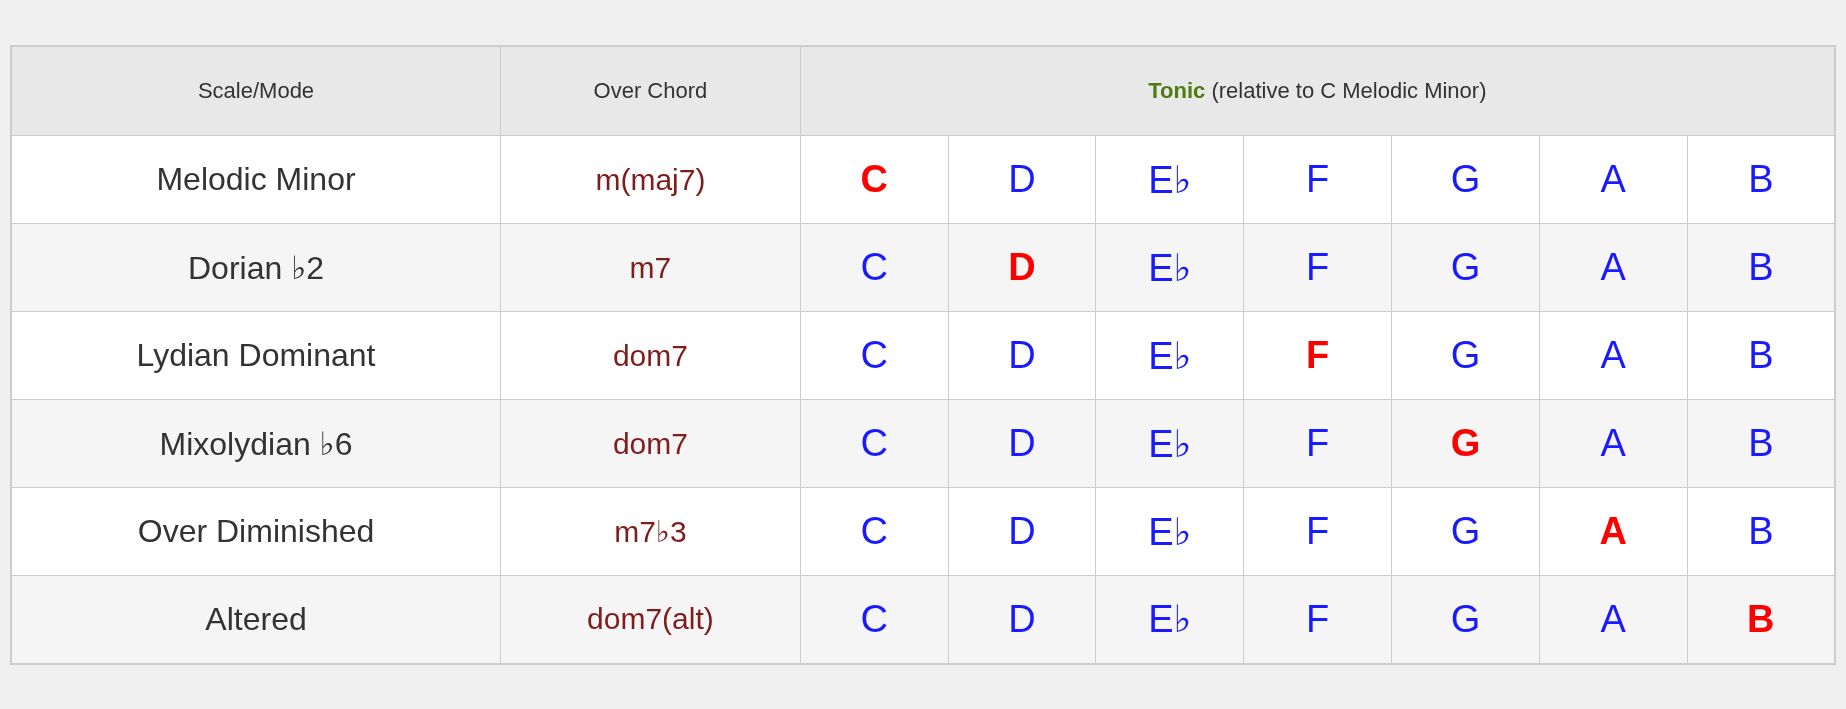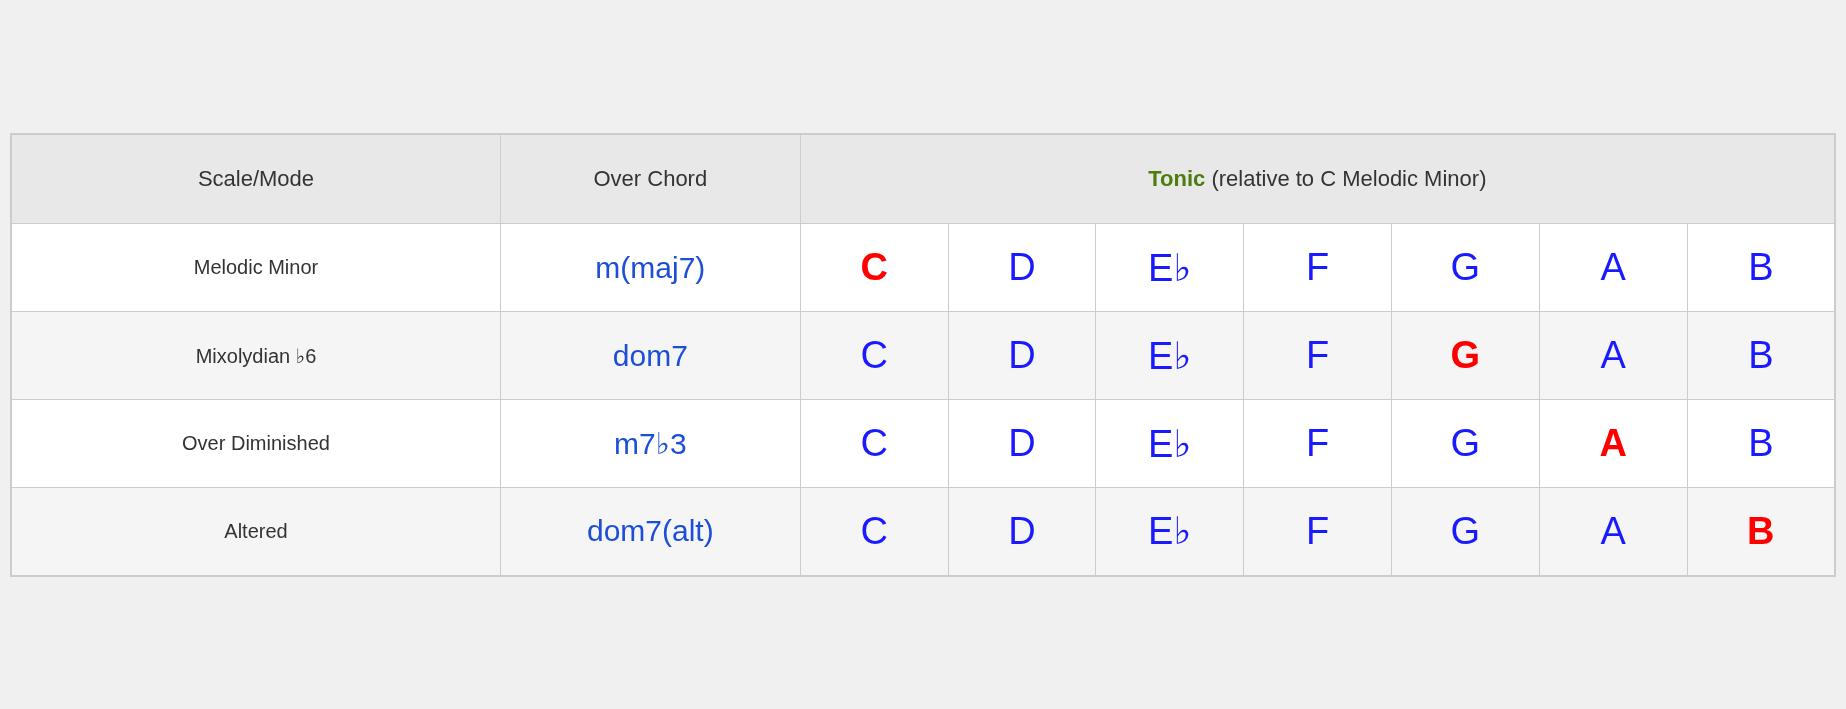--- a/index.html
+++ b/index.html
@@ -49,28 +49,28 @@
     tbody tr {
       height: 88px;
     }
     tbody tr:nth-child(even) {
       background: #f5f5f5;
     }
     tbody tr:nth-child(odd) {
       background: #ffffff;
     }
     td.scale-mode {
-      font-size: 20px;
+      font-size: 32px;
       color: #333;
       width: 490px;
       padding: 0 20px;
     }
     td.over-chord {
       font-size: 30px;
-      color: #1d4ed8;
+      color: #7f1d1d;
       width: 300px;
     }
     td.note {
       font-size: 38px;
       color: #1a1aff;
       width: 148px;
     }
     td.note.tonic {
       color: red;
       font-weight: bold;
@@ -100,20 +100,42 @@
           <td class="over-chord">m(maj7)</td>
           <td class="note tonic">C</td>
           <td class="note">D</td>
           <td class="note">E♭</td>
           <td class="note">F</td>
           <td class="note">G</td>
           <td class="note">A</td>
           <td class="note">B</td>
         </tr>
         <tr>
+          <td class="scale-mode">Dorian ♭2</td>
+          <td class="over-chord">m7</td>
+          <td class="note">C</td>
+          <td class="note tonic">D</td>
+          <td class="note">E♭</td>
+          <td class="note">F</td>
+          <td class="note">G</td>
+          <td class="note">A</td>
+          <td class="note">B</td>
+        </tr>
+        <tr>
+          <td class="scale-mode">Lydian Dominant</td>
+          <td class="over-chord">dom7</td>
+          <td class="note">C</td>
+          <td class="note">D</td>
+          <td class="note">E♭</td>
+          <td class="note tonic">F</td>
+          <td class="note">G</td>
+          <td class="note">A</td>
+          <td class="note">B</td>
+        </tr>
+        <tr>
           <td class="scale-mode">Mixolydian ♭6</td>
           <td class="over-chord">dom7</td>
           <td class="note">C</td>
           <td class="note">D</td>
           <td class="note">E♭</td>
           <td class="note">F</td>
           <td class="note tonic">G</td>
           <td class="note">A</td>
           <td class="note">B</td>
         </tr>

